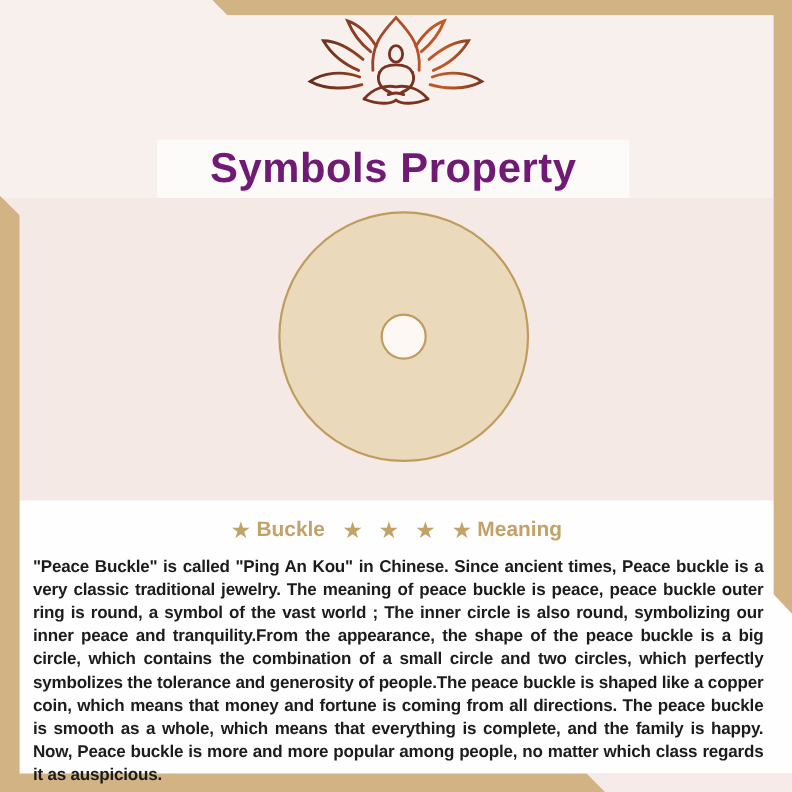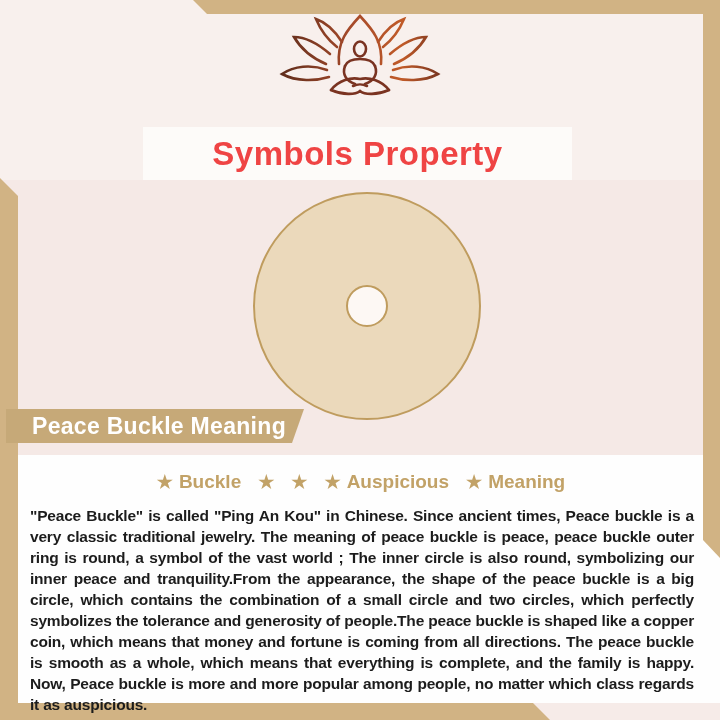--- a/index.html
+++ b/index.html
@@ -38,22 +38,22 @@
     margin-top:25px;
   }
 
   
   .banner{
     position:absolute;left:143px;top:127px;width:429px;height:53px;
     background:#fdfbf9;
   }
   .banner h1{
     margin:0;line-height:53px;text-align:center;
-    font-size:33px;font-weight:700;letter-spacing:.5px;
-    color:#ef4444;
+    font-size:38px;font-weight:700;letter-spacing:.5px;
+    color:#701a75;
   }
 
   
   .donut{
     position:absolute;left:253px;top:192px;width:224px;height:224px;
     border:2px solid #bf9c5e;border-radius:50%;
     background:#ebd9bb;
   }
   .donut-hole{
     position:absolute;left:50%;top:50%;transform:translate(-50%,-50%);
@@ -144,36 +144,34 @@
   <div class="brand-name">BUDDHA STONES</div>
 
   <div class="banner">
     <h1>Symbols Property</h1>
   </div>
 
   <div class="donut">
     <div class="donut-hole"></div>
   </div>
 
-  <div class="label-box">Peace Buckle Meaning</div>
 
   <div class="qualities">
     <span class="quality">
       <span class="star">★</span>
       <span>Buckle</span>
     </span>
     <span class="quality">
       <span class="star">★</span>
     </span>
     <span class="quality">
       <span class="star">★</span>
     </span>
     <span class="quality">
       <span class="star">★</span>
-      <span>Auspicious</span>
     </span>
     <span class="quality">
       <span class="star">★</span>
       <span>Meaning</span>
     </span>
   </div>
 
   <p class="description">"Peace Buckle" is called "Ping An Kou" in Chinese. Since ancient times, Peace buckle is a very classic traditional jewelry. The meaning of peace buckle is peace, peace buckle outer ring is round, a symbol of the vast world ; The inner circle is also round, symbolizing our inner peace and tranquility.From the appearance, the shape of the peace buckle is a big circle, which contains the combination of a small circle and two circles, which perfectly symbolizes the tolerance and generosity of people.The peace buckle is shaped like a copper coin, which means that money and fortune is coming from all directions. The peace buckle is smooth as a whole, which means that everything is complete, and the family is happy. Now, Peace buckle is more and more popular among people, no matter which class regards it as auspicious.</p>
 
 </div>

